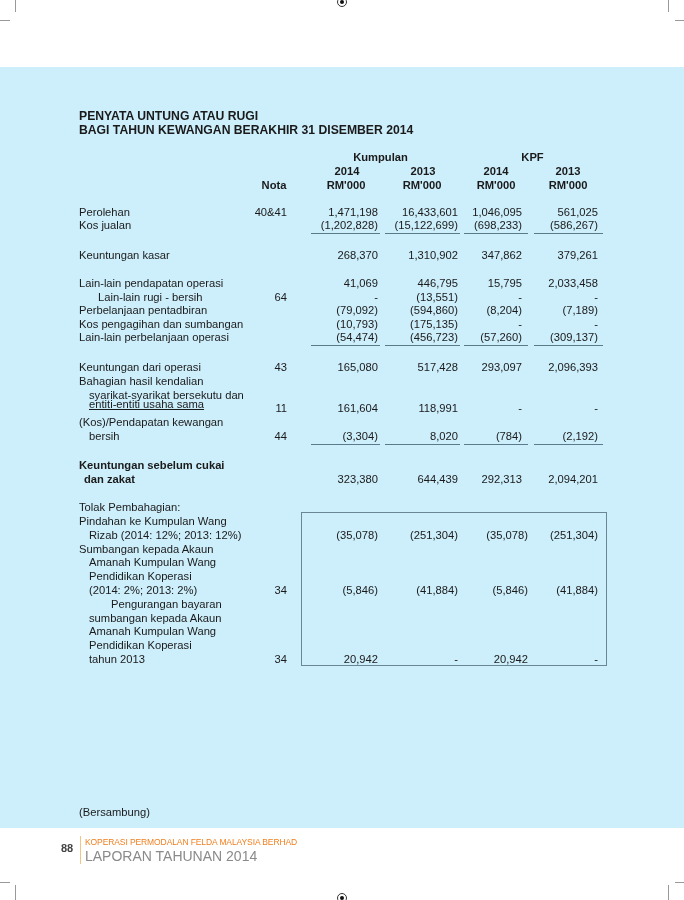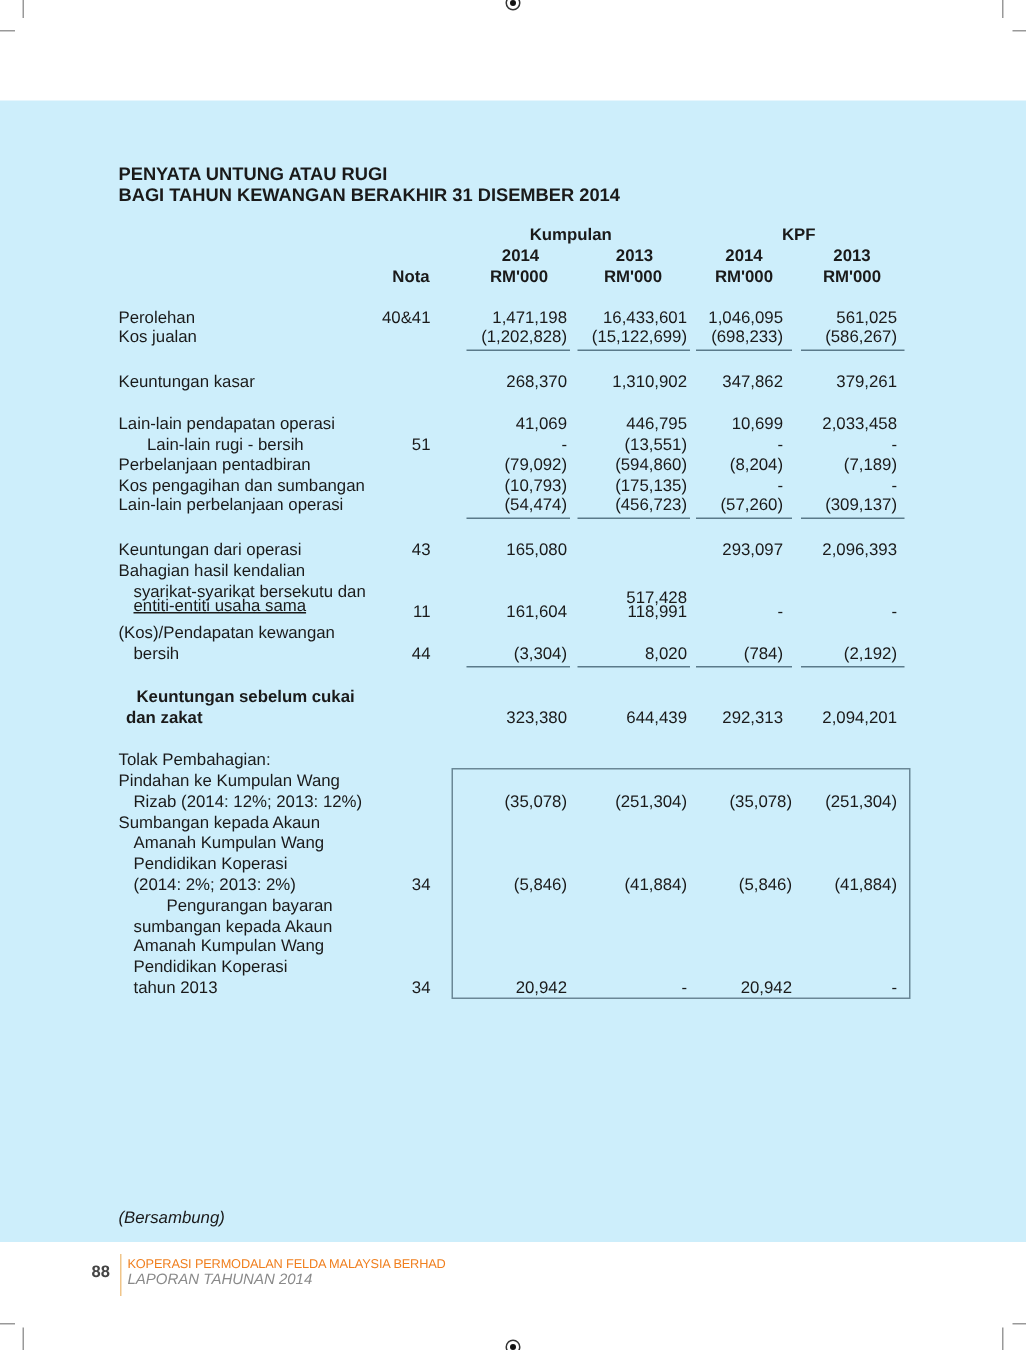--- a/index.html
+++ b/index.html
@@ -16,21 +16,21 @@
   .num { font-size:11.2px; text-align:right; }
   .c1 { left:300px; width:78px; }
   .c2 { left:380px; width:78px; }
   .c3 { left:452px; width:70px; }
   .c4 { left:525px; width:73px; }
   .uline { position:absolute; height:1px; background:#5b7a8a; }
   .box { position:absolute; left:301px; top:512px; width:306px; height:154px; border:1px solid #6a8796; box-sizing:border-box; }
   .footer-num { position:absolute; left:61px; top:842px; font-weight:bold; font-size:11px; color:#444; }
   .footer-bar { position:absolute; left:80px; top:836px; width:1px; height:28px; background:#f0c58a; }
   .footer-t1 { position:absolute; left:85px; top:837px; font-size:8.5px; color:#f07f1e; letter-spacing:-0.1px; }
-  .footer-t2 { position:absolute; left:85px; top:848px; font-size:10px; color:#8a8a8a;font-style:italic; }
+  .footer-t2 { position:absolute; left:85px; top:848px; font-size:14px; color:#8a8a8a; }
   .reg { position:absolute; width:10px; height:10px; border-radius:50%; border:1px solid #333; background:#fff; box-sizing:border-box; }
   .reg::after { content:""; position:absolute; left:2px; top:2px; width:4px; height:4px; border-radius:50%; background:#111; }
   .crop { position:absolute; background:#999; }
 </style>
 </head>
 <body>
 
 <div class="crop" style="left:15px;top:0;width:1px;height:12px;"></div>
 <div class="crop" style="left:0;top:20px;width:10px;height:1px;"></div>
 <div class="crop" style="left:668px;top:0;width:1px;height:12px;"></div>
@@ -80,25 +80,25 @@
 
 <div class="abs lbl" style="top:249px;">Keuntungan kasar</div>
 <div class="abs num c1" style="top:249px;">268,370</div>
 <div class="abs num c2" style="top:249px;">1,310,902</div>
 <div class="abs num c3" style="top:249px;">347,862</div>
 <div class="abs num c4" style="top:249px;">379,261</div>
 
 <div class="abs lbl" style="top:277px;">Lain-lain pendapatan operasi</div>
 <div class="abs num c1" style="top:277px;">41,069</div>
 <div class="abs num c2" style="top:277px;">446,795</div>
-<div class="abs num c3" style="top:277px;">10,699</div>
+<div class="abs num c3" style="top:277px;">15,795</div>
 <div class="abs num c4" style="top:277px;">2,033,458</div>
 
 <div class="abs lbl" style="top:291px;margin-left:19px;">Lain-lain rugi - bersih</div>
-<div class="abs nota" style="top:291px;">51</div>
+<div class="abs nota" style="top:291px;">64</div>
 <div class="abs num c1" style="top:291px;">-</div>
 <div class="abs num c2" style="top:291px;">(13,551)</div>
 <div class="abs num c3" style="top:291px;">-</div>
 <div class="abs num c4" style="top:291px;">-</div>
 
 <div class="abs lbl" style="top:304px;">Perbelanjaan pentadbiran</div>
 <div class="abs num c1" style="top:304px;">(79,092)</div>
 <div class="abs num c2" style="top:304px;">(594,860)</div>
 <div class="abs num c3" style="top:304px;">(8,204)</div>
 <div class="abs num c4" style="top:304px;">(7,189)</div>
@@ -115,21 +115,21 @@
 <div class="abs num c3" style="top:331px;">(57,260)</div>
 <div class="abs num c4" style="top:331px;">(309,137)</div>
 <div class="uline" style="left:311px;top:345px;width:69px;"></div>
 <div class="uline" style="left:385px;top:345px;width:75px;"></div>
 <div class="uline" style="left:464px;top:345px;width:64px;"></div>
 <div class="uline" style="left:534px;top:345px;width:69px;"></div>
 
 <div class="abs lbl" style="top:361px;">Keuntungan dari operasi</div>
 <div class="abs nota" style="top:361px;">43</div>
 <div class="abs num c1" style="top:361px;">165,080</div>
-<div class="abs num c2" style="top:361px;margin-top:32px;">517,428</div>
+<div class="abs num c2" style="top:361px;">517,428</div>
 <div class="abs num c3" style="top:361px;">293,097</div>
 <div class="abs num c4" style="top:361px;">2,096,393</div>
 
 <div class="abs lbl" style="top:375px;">Bahagian hasil kendalian</div>
 <div class="abs lbl in" style="top:389px;">syarikat-syarikat bersekutu dan</div>
 <div class="abs lbl in" style="top:398px;text-decoration:underline;">entiti-entiti usaha sama</div>
 <div class="abs nota" style="top:402px;">11</div>
 <div class="abs num c1" style="top:402px;">161,604</div>
 <div class="abs num c2" style="top:402px;">118,991</div>
 <div class="abs num c3" style="top:402px;">-</div>
@@ -140,21 +140,21 @@
 <div class="abs nota" style="top:430px;">44</div>
 <div class="abs num c1" style="top:430px;">(3,304)</div>
 <div class="abs num c2" style="top:430px;">8,020</div>
 <div class="abs num c3" style="top:430px;">(784)</div>
 <div class="abs num c4" style="top:430px;">(2,192)</div>
 <div class="uline" style="left:311px;top:444px;width:69px;"></div>
 <div class="uline" style="left:385px;top:444px;width:75px;"></div>
 <div class="uline" style="left:464px;top:444px;width:64px;"></div>
 <div class="uline" style="left:534px;top:444px;width:69px;"></div>
 
-<div class="abs lbl b" style="top:459px;margin-left:12px;">Keuntungan sebelum cukai</div>
+<div class="abs lbl b" style="top:459px;">Keuntungan sebelum cukai</div>
 <div class="abs lbl b" style="left:84px;top:473px;">dan zakat</div>
 <div class="abs num c1" style="top:473px;">323,380</div>
 <div class="abs num c2" style="top:473px;">644,439</div>
 <div class="abs num c3" style="top:473px;">292,313</div>
 <div class="abs num c4" style="top:473px;">2,094,201</div>
 
 <div class="abs lbl" style="top:501px;">Tolak Pembahagian:</div>
 <div class="box"></div>
 
 <div class="abs lbl" style="top:515px;">Pindahan ke Kumpulan Wang</div>
@@ -178,18 +178,18 @@
 <div class="abs lbl in" style="top:612px;">sumbangan kepada Akaun</div>
 <div class="abs lbl in" style="top:625px;">Amanah Kumpulan Wang</div>
 <div class="abs lbl in" style="top:639px;">Pendidikan Koperasi</div>
 <div class="abs lbl in" style="top:653px;">tahun 2013</div>
 <div class="abs nota" style="top:653px;">34</div>
 <div class="abs num" style="left:300px;width:78px;top:653px;">20,942</div>
 <div class="abs num" style="left:380px;width:78px;top:653px;">-</div>
 <div class="abs num" style="left:452px;width:76px;top:653px;">20,942</div>
 <div class="abs num" style="left:525px;width:73px;top:653px;">-</div>
 
-<div class="abs lbl" style="top:806px;font-style:italic;">(Bersambung)</div>
+<div class="abs lbl" style="top:806px;">(Bersambung)</div>
 
 <div class="footer-num">88</div>
 <div class="footer-bar"></div>
 <div class="footer-t1">KOPERASI PERMODALAN FELDA MALAYSIA BERHAD</div>
 <div class="footer-t2">LAPORAN TAHUNAN 2014</div>
 
 </body></html>

